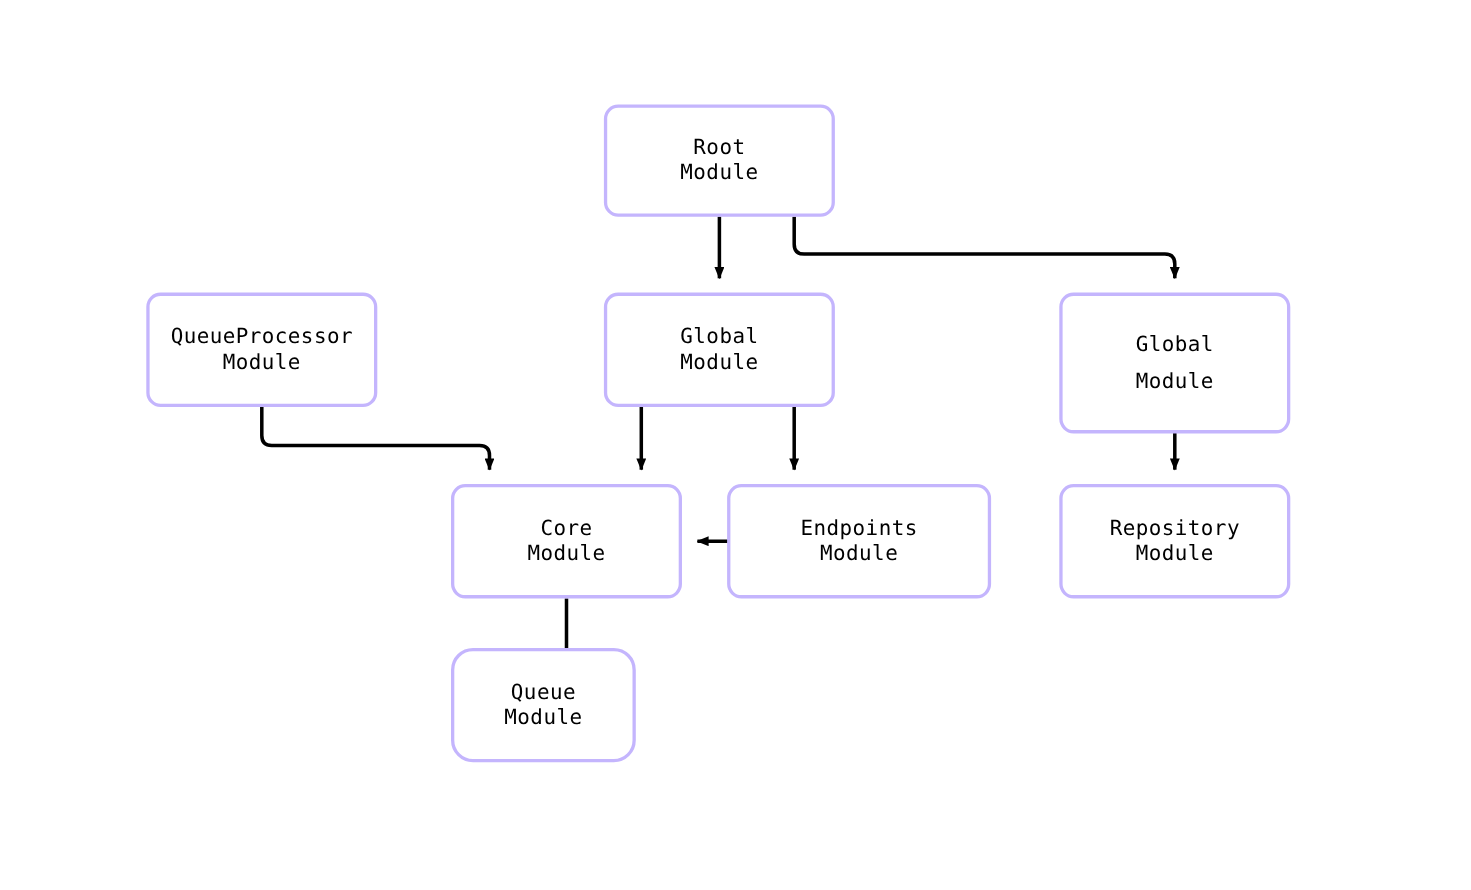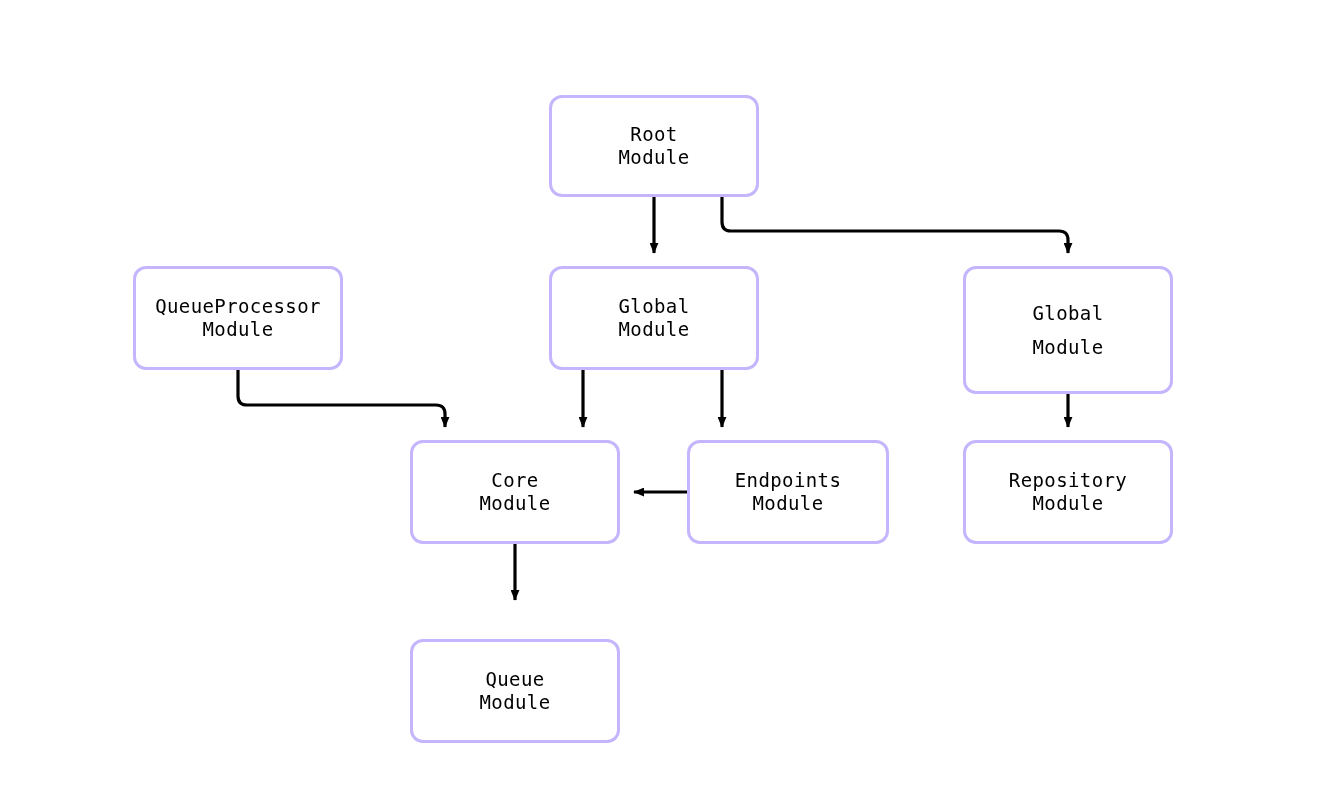--- a/index.html
+++ b/index.html
@@ -106,29 +106,29 @@
     <div class="node" style="left:963px; top:266px; width:210px; height:128px;gap:11px;">
       <span class="node-line">Global</span>
       <span class="node-line">Module</span>
     </div>
 
     <div class="node" style="left:410px; top:440px; width:210px; height:104px;">
       <span class="node-line">Core</span>
       <span class="node-line">Module</span>
     </div>
 
-    <div class="node" style="left:687px; top:440px; width:202px; height:104px;">
+    <div class="node" style="left:661px; top:440px; width:240px; height:104px;">
       <span class="node-line">Endpoints</span>
       <span class="node-line">Module</span>
     </div>
 
     <div class="node" style="left:963px; top:440px; width:210px; height:104px;align-items:center;">
       <span class="node-line">Repository</span>
       <span class="node-line">Module</span>
     </div>
 
-    <div class="node" style="left:410px; top:639px; width:210px; height:104px;">
+    <div class="node" style="left:410px; top:589px; width:168px; height:104px;border-radius:20px;">
       <span class="node-line">Queue</span>
       <span class="node-line">Module</span>
     </div>
 
   </div>
 </div>
 
 </body></html>

